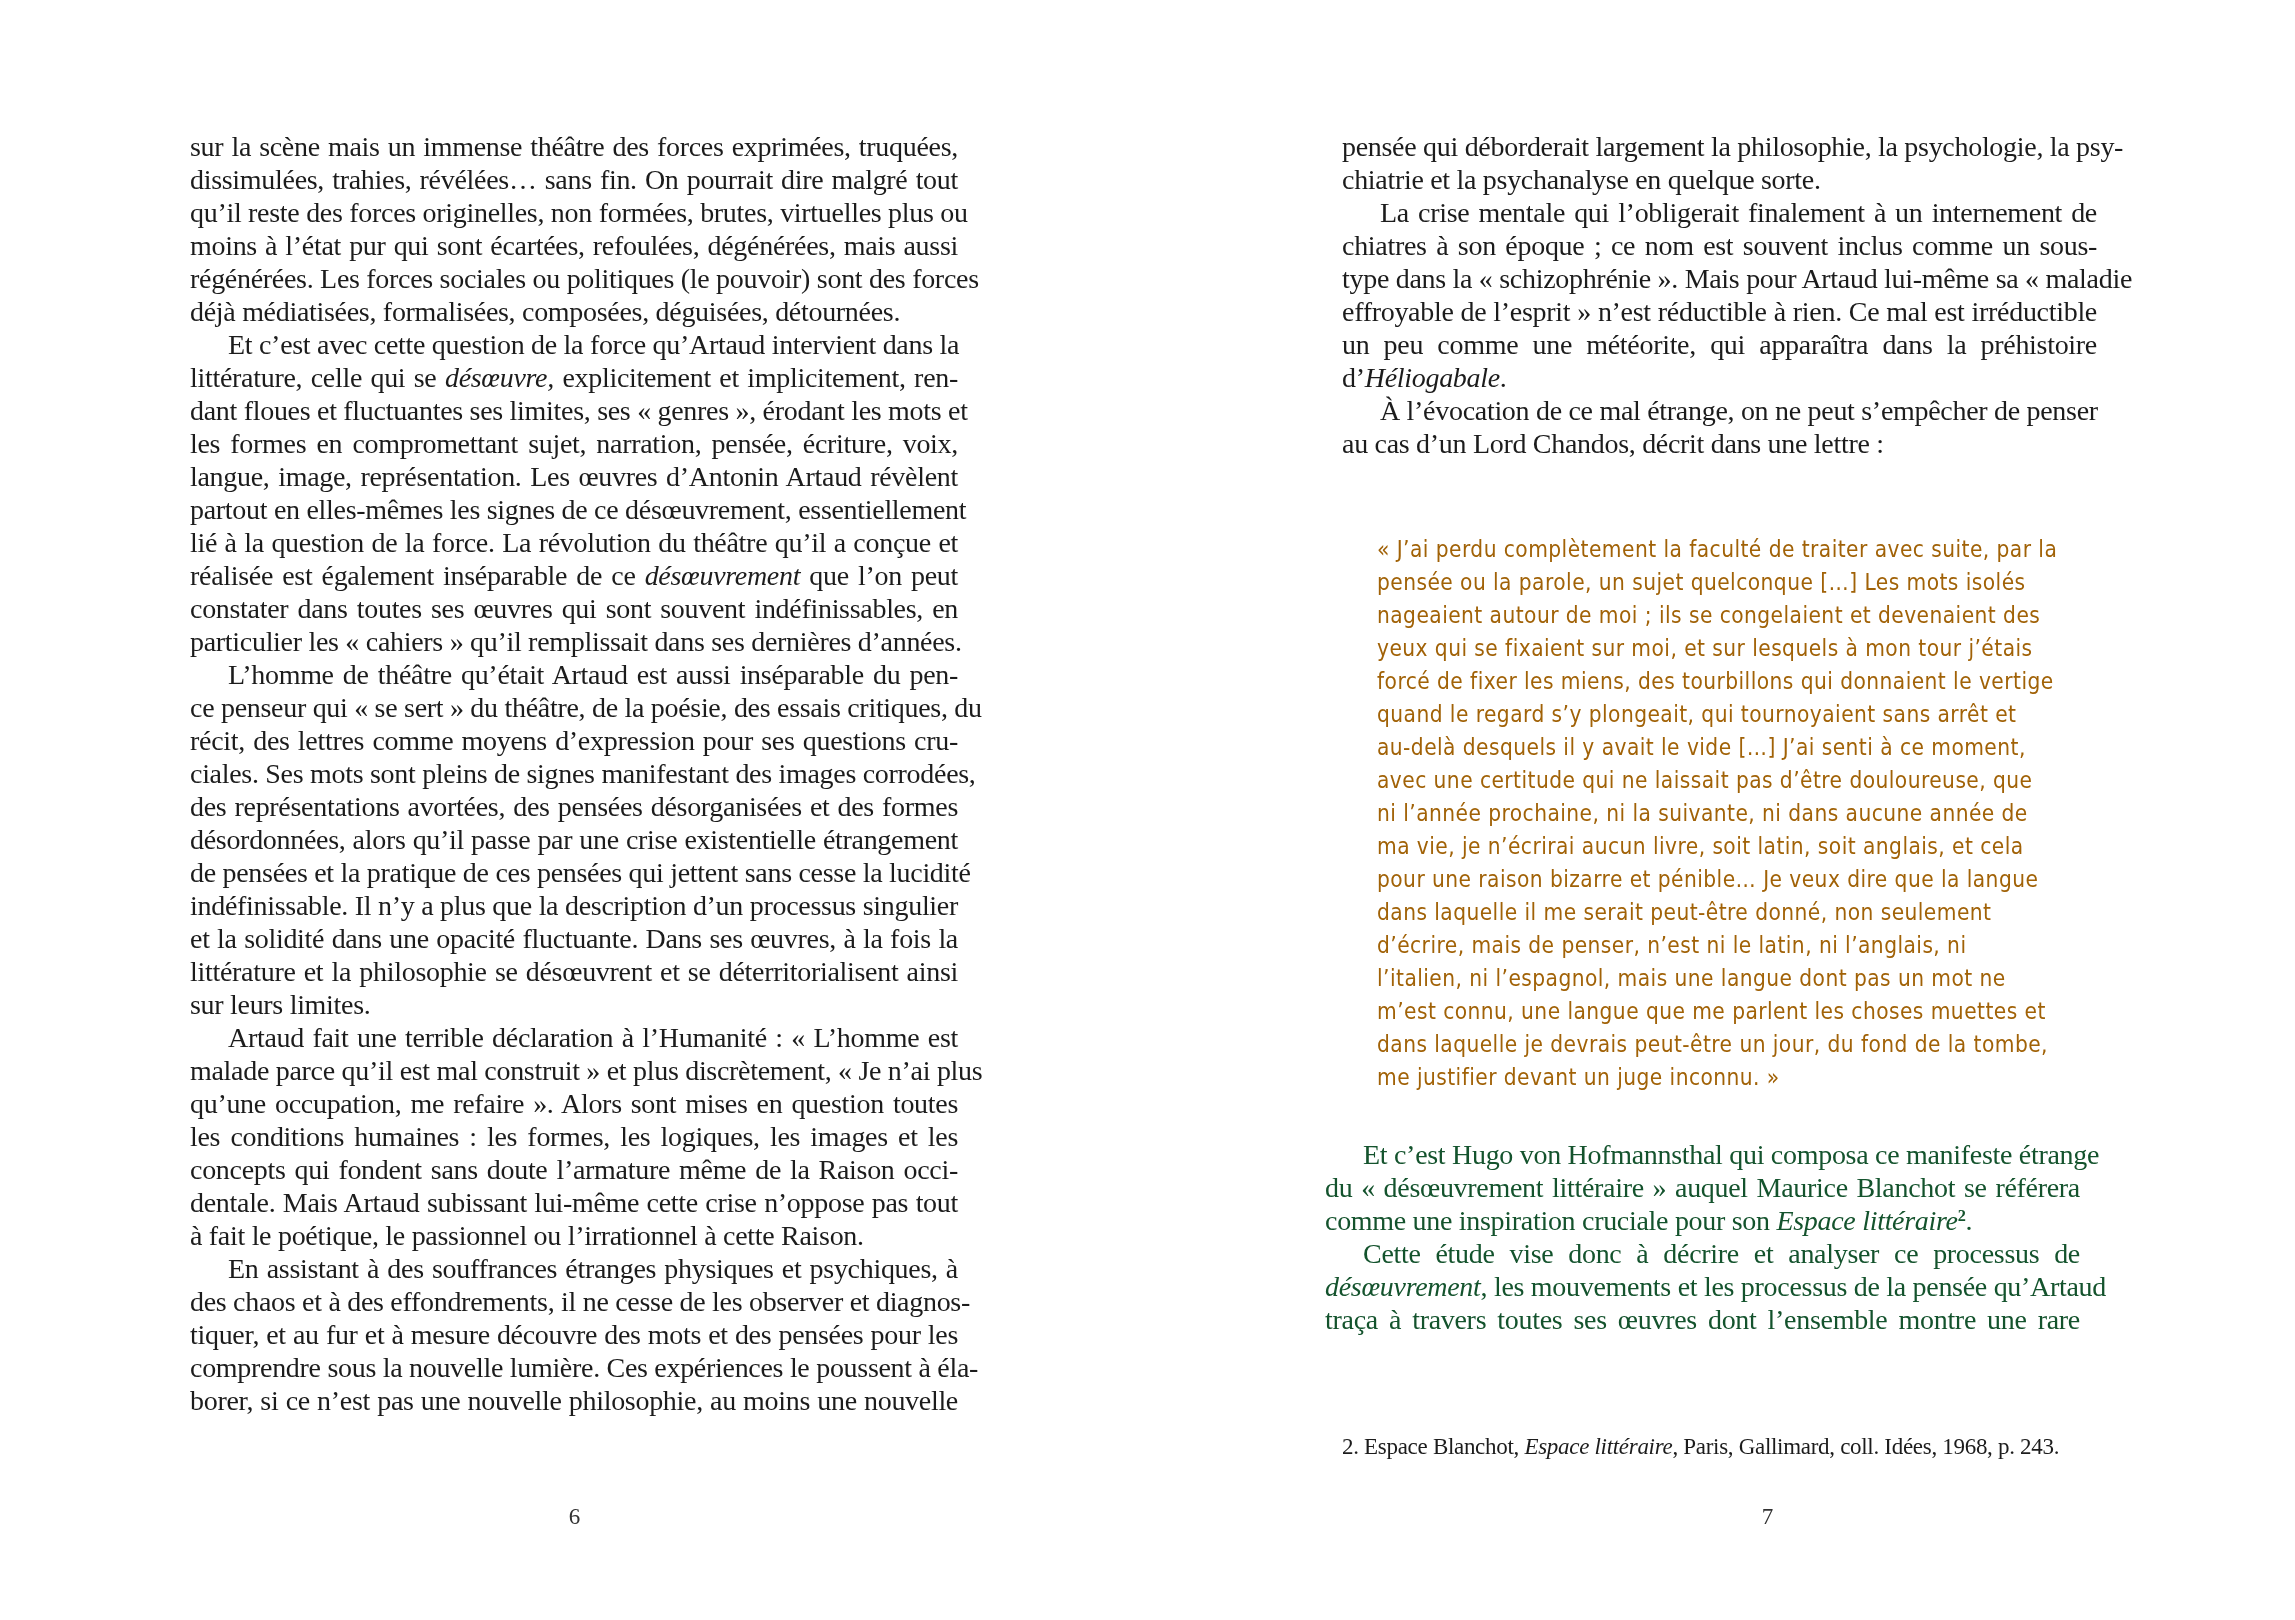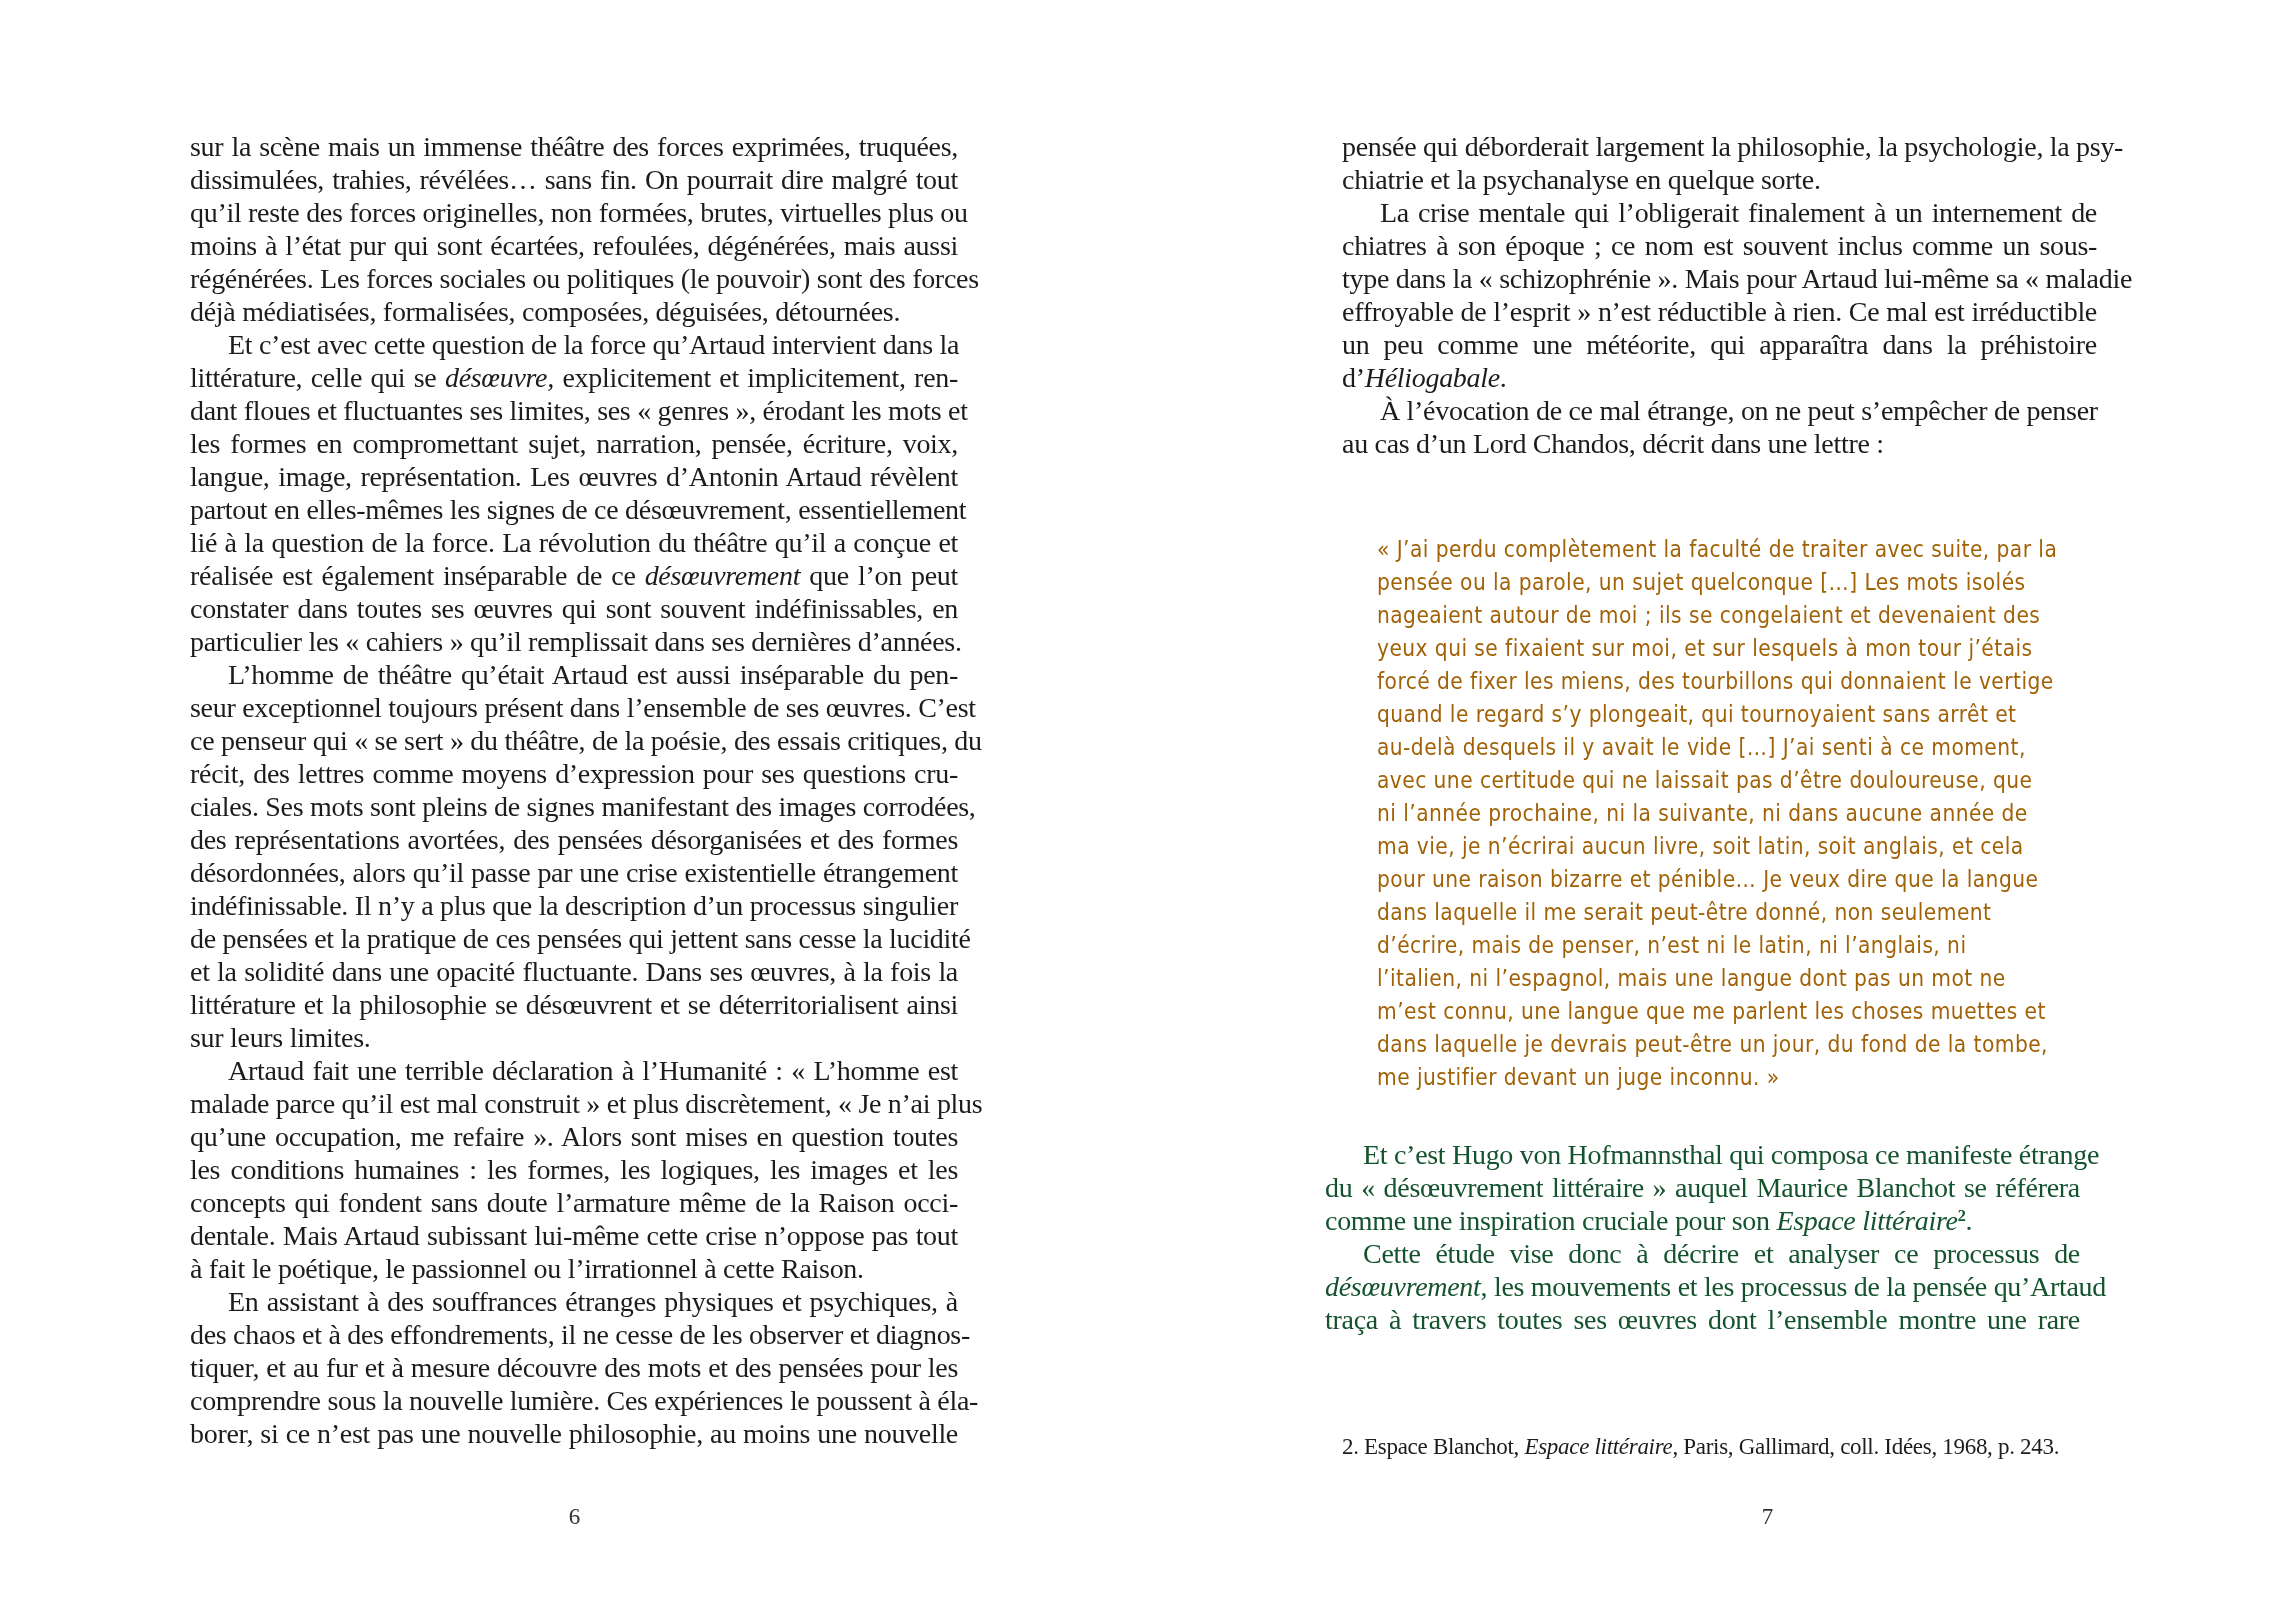--- a/index.html
+++ b/index.html
@@ -85,28 +85,27 @@
         <span class="line"><span>littérature, celle qui se </span><em>désœuvre,</em><span> explicitement et implicitement, ren-</span></span>
         <span class="line"><span>dant floues et fluctuantes ses limites, ses « genres », érodant les mots et</span></span>
         <span class="line"><span>les formes en compromettant sujet, narration, pensée, écriture, voix,</span></span>
         <span class="line"><span>langue, image, représentation. Les œuvres d’Antonin Artaud révèlent</span></span>
         <span class="line"><span>partout en elles-mêmes les signes de ce désœuvrement, essentiellement</span></span>
         <span class="line"><span>lié à la question de la force. La révolution du théâtre qu’il a conçue et</span></span>
         <span class="line"><span>réalisée est également inséparable de ce </span><em>désœuvrement</em><span> que l’on peut</span></span>
         <span class="line"><span>constater dans toutes ses œuvres qui sont souvent indéfinissables, en</span></span>
         <span class="line last"><span>particulier les « cahiers » qu’il remplissait dans ses dernières d’années.</span></span>
         <span class="line indent"><span>L’homme de théâtre qu’était Artaud est aussi inséparable du pen-</span></span>
-        <span class="line"><span>seur exceptionnel toujours présent dans l’ensemble de ses œuvres. C’est</span></span>
         <span class="line"><span>ce penseur qui « se sert » du théâtre, de la poésie, des essais critiques, du</span></span>
         <span class="line"><span>récit, des lettres comme moyens d’expression pour ses questions cru-</span></span>
         <span class="line"><span>ciales. Ses mots sont pleins de signes manifestant des images corrodées,</span></span>
         <span class="line"><span>des représentations avortées, des pensées désorganisées et des formes</span></span>
         <span class="line"><span>désordonnées, alors qu’il passe par une crise existentielle étrangement</span></span>
+        <span class="line"><span>de pensées et la pratique de ces pensées qui jettent sans cesse la lucidité</span></span>
         <span class="line"><span>indéfinissable. Il n’y a plus que la description d’un processus singulier</span></span>
-        <span class="line"><span>de pensées et la pratique de ces pensées qui jettent sans cesse la lucidité</span></span>
         <span class="line"><span>et la solidité dans une opacité fluctuante. Dans ses œuvres, à la fois la</span></span>
         <span class="line"><span>littérature et la philosophie se désœuvrent et se déterritorialisent ainsi</span></span>
         <span class="line last"><span>sur leurs limites.</span></span>
         <span class="line indent"><span>Artaud fait une terrible déclaration à l’Humanité : « L’homme est</span></span>
         <span class="line"><span>malade parce qu’il est mal construit » et plus discrètement, « Je n’ai plus</span></span>
         <span class="line"><span>qu’une occupation, me refaire ». Alors sont mises en question toutes</span></span>
         <span class="line"><span>les conditions humaines : les formes, les logiques, les images et les</span></span>
         <span class="line"><span>concepts qui fondent sans doute l’armature même de la Raison occi-</span></span>
         <span class="line"><span>dentale. Mais Artaud subissant lui-même cette crise n’oppose pas tout</span></span>
         <span class="line last"><span>à fait le poétique, le passionnel ou l’irrationnel à cette Raison.</span></span>

